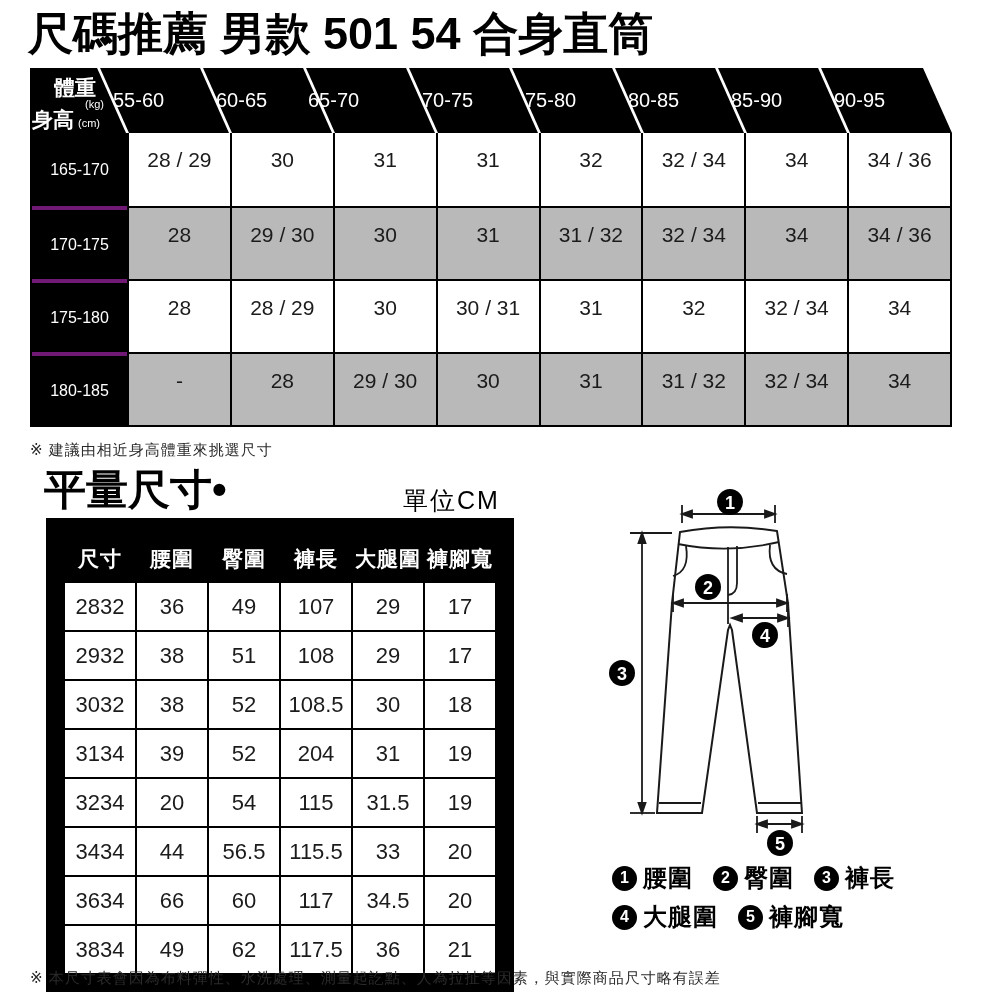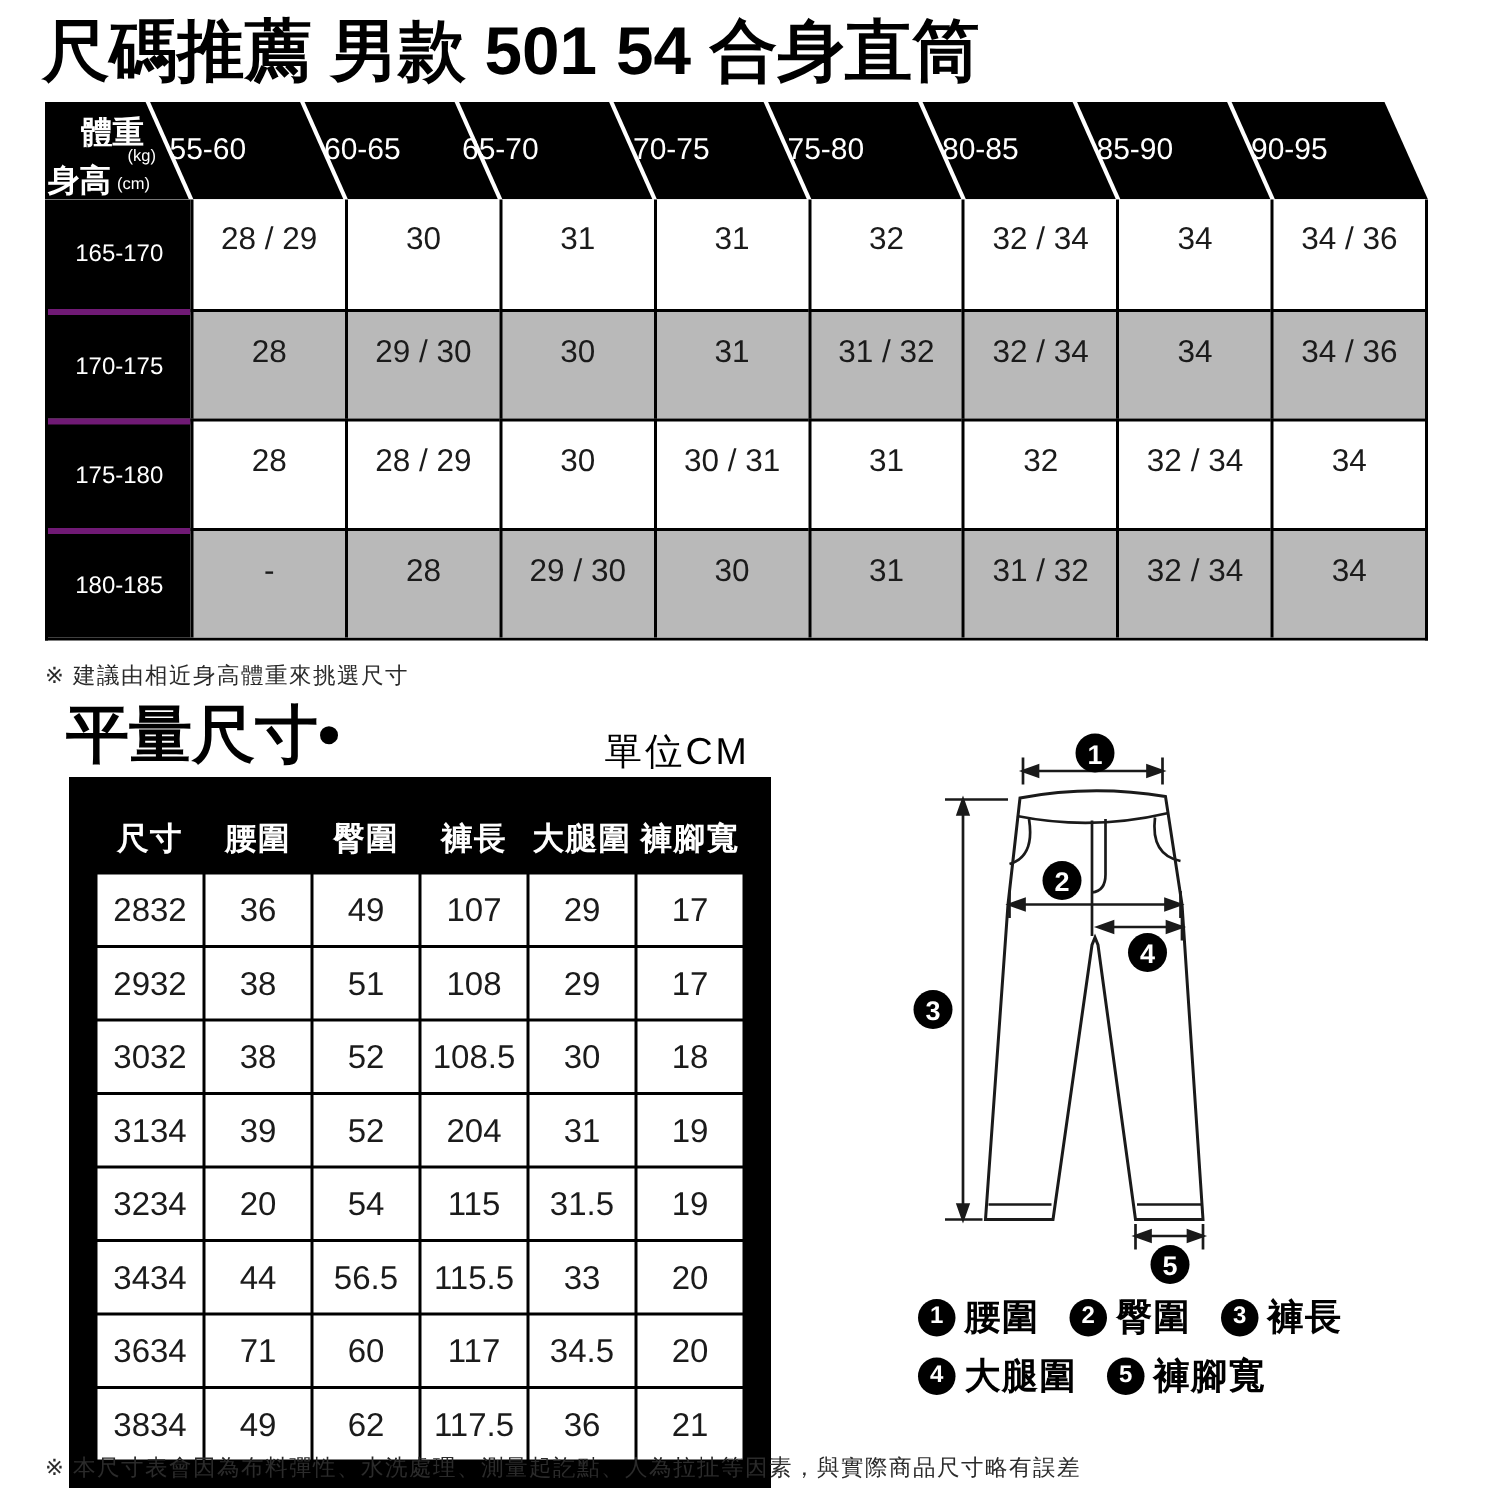--- a/index.html
+++ b/index.html
@@ -189,21 +189,21 @@
     <div class="m-cell">115</div>
     <div class="m-cell">31.5</div>
     <div class="m-cell">19</div>
     <div class="m-cell">3434</div>
     <div class="m-cell">44</div>
     <div class="m-cell">56.5</div>
     <div class="m-cell">115.5</div>
     <div class="m-cell">33</div>
     <div class="m-cell">20</div>
     <div class="m-cell">3634</div>
-    <div class="m-cell">71</div>
+    <div class="m-cell">66</div>
     <div class="m-cell">60</div>
     <div class="m-cell">117</div>
     <div class="m-cell">34.5</div>
     <div class="m-cell">20</div>
     <div class="m-cell">3834</div>
     <div class="m-cell">49</div>
     <div class="m-cell">62</div>
     <div class="m-cell">117.5</div>
     <div class="m-cell">36</div>
     <div class="m-cell">21</div>

